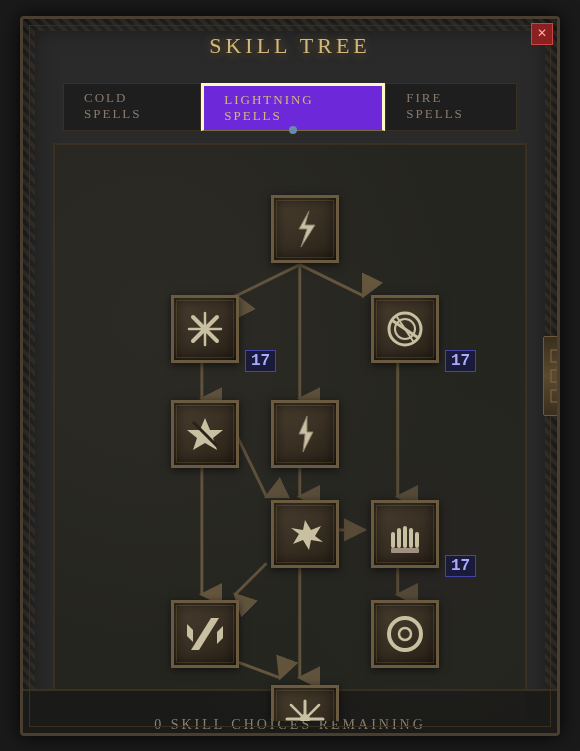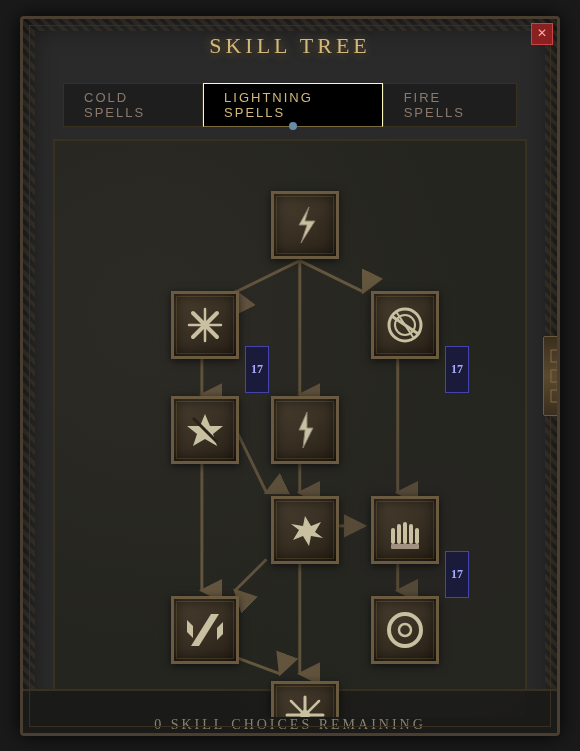--- a/index.html
+++ b/index.html
@@ -81,28 +81,28 @@
 
     .tab {
       padding: 6px 20px;
       font-size: 13px;
       letter-spacing: 2px;
       text-transform: uppercase;
       color: #8a7a6a;
       background: #1e1e1e;
       border: 1px solid #3a3020;
       cursor: pointer;
-      font-family: Liberation Sans, sans-serif;
+      font-family: Liberation Serif, serif;
       position: relative;
     }
 
     .tab.active {
       color: #d4b87a;
-      background: #000000;
-      border: 1px solid #fef9c3;
+      background: #6d28d9;
+      border: 3px solid #fef9c3;
       border-bottom: 1px solid #7a6a40;
     }
 
     .tab.active::after {
       content: '';
       position: absolute;
       bottom: -4px;
       left: 50%;
       transform: translateX(-50%);
       width: 8px;
@@ -161,23 +161,23 @@
       inset: 2px;
       border: 1px solid rgba(180,150,80,0.2);
     }
 
     
     .level-badge {
       position: absolute;
       background: #1a1a3a;
       border: 1px solid #4444aa;
       color: #aaaaff;
-      font-size: 12px;
-      padding: 15px 5px;
-      font-family: Liberation Serif, serif;
+      font-size: 16px;
+      padding: 1px 5px;
+      font-family: Liberation Mono, monospace;
       font-weight: bold;
       letter-spacing: 0;
     }
 
     
     .connector-svg {
       position: absolute;
       top: 0;
       left: 0;
       width: 100%;

